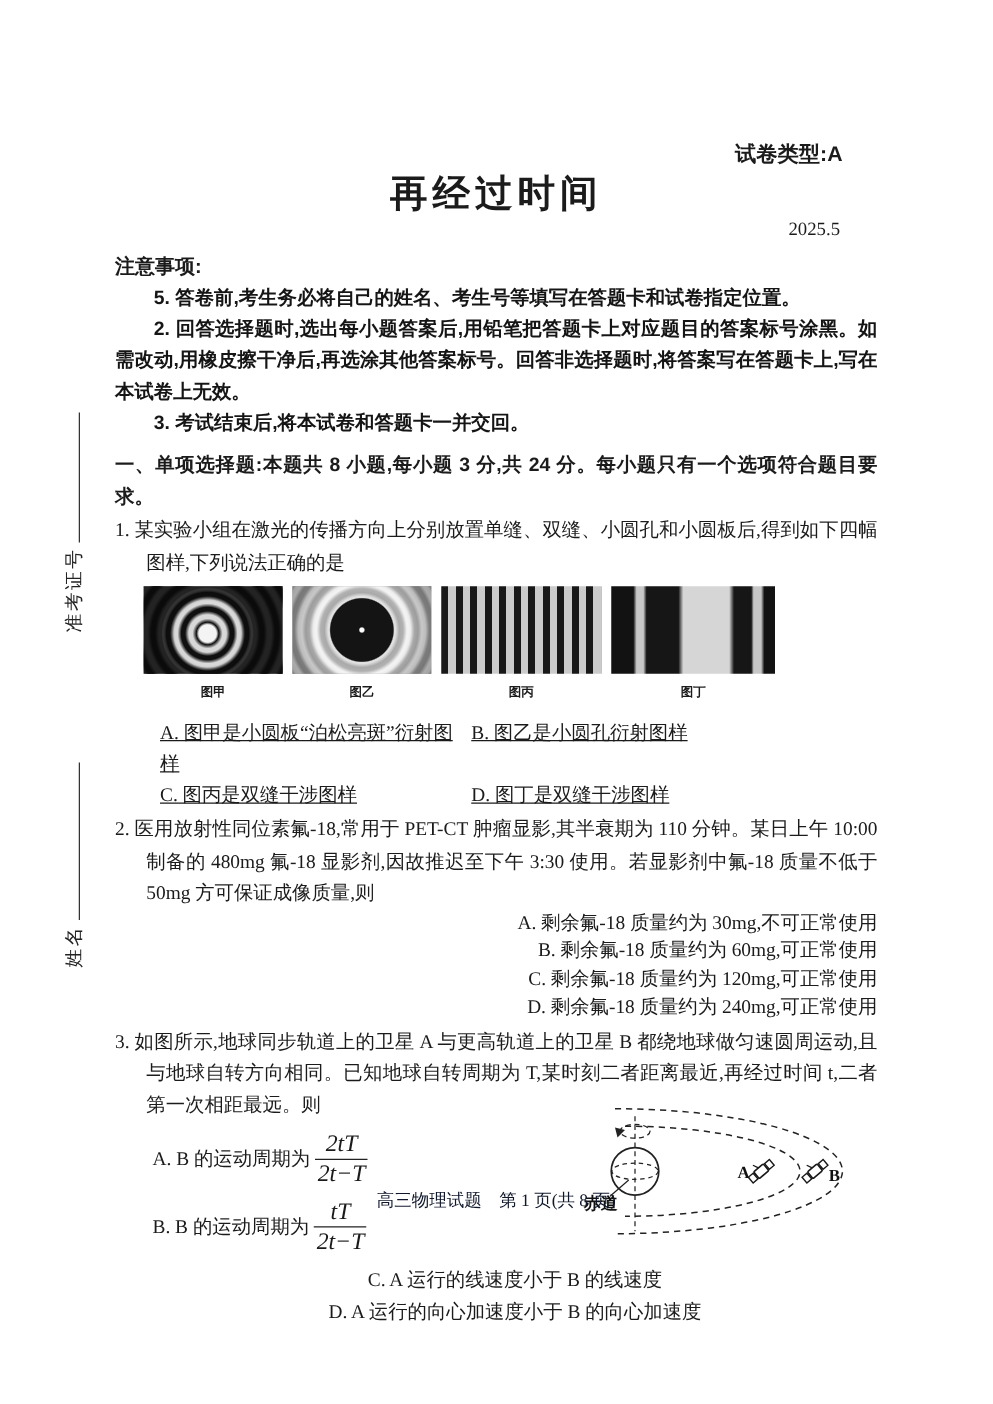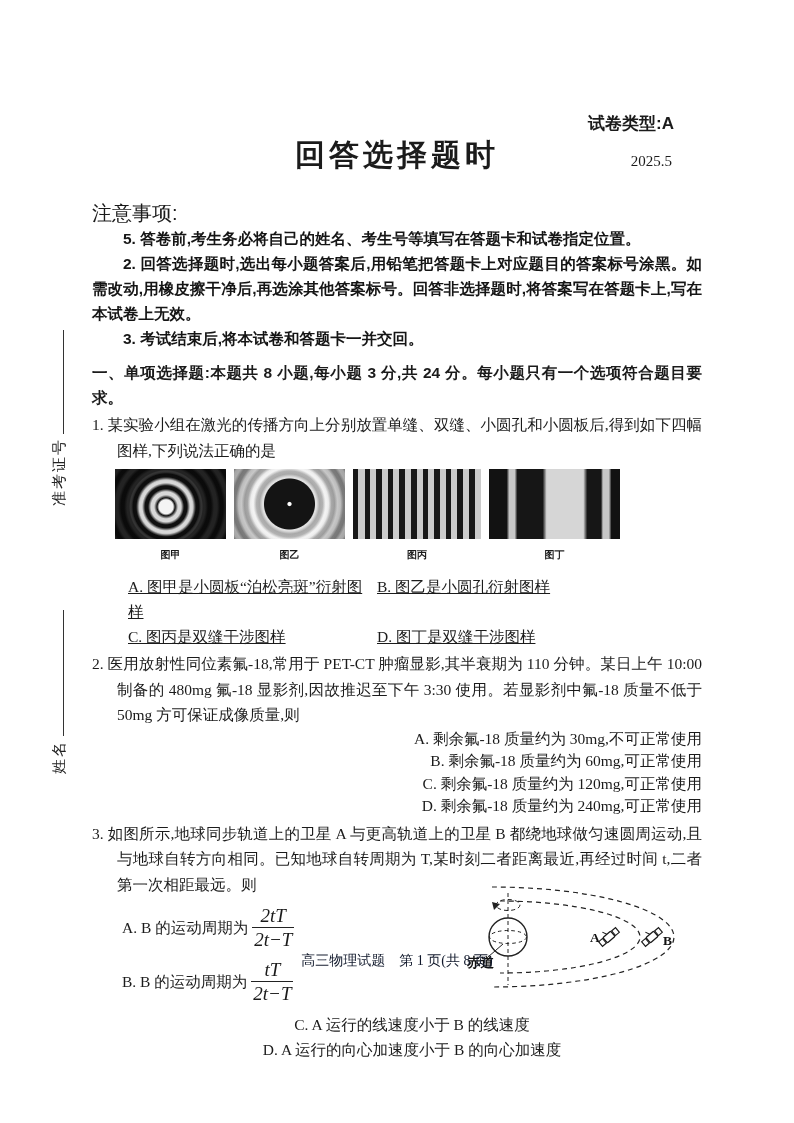--- a/index.html
+++ b/index.html
@@ -10,25 +10,25 @@
   .v-label{position:absolute;left:50px;transform:rotate(-90deg);transform-origin:0 0;
            white-space:nowrap;font-size:15px;color:#222;letter-spacing:2px;}
   .v-label .blank{display:inline-block;height:0.8em;border-bottom:1.3px solid #333;margin-left:4px;}
   .v-exam{top:506px;} .v-exam .blank{width:104px;}
   .v-name{top:774px;} .v-name .blank{width:126px;}
 
   .paper-type{position:absolute;top:112px;right:120px;font-size:17px;font-weight:700;
               font-family:"Liberation Sans","DejaVu Sans",sans-serif;}
   .title{position:absolute;top:135px;left:0;width:100%;margin:0;text-align:center;
          font-size:30px;font-weight:700;letter-spacing:4px;}
-  .date{position:absolute;top:153px;right:122px;font-size:15px;}
+  .date{position:absolute;top:176px;right:122px;font-size:15px;}
 
   .content{position:absolute;left:92px;top:201px;width:610px;font-size:15.5px;line-height:25px;}
 
-  .notes-heading{font-family:"Liberation Sans","DejaVu Sans",sans-serif;font-weight:400;font-size:20px;}
+  .notes-heading{font-family:"Liberation Sans","DejaVu Sans",sans-serif;font-weight:700;font-size:16px;}
   .note{margin:0;text-indent:2em;text-align:justify;font-size:15.5px;
         font-family:"Liberation Sans","DejaVu Sans",sans-serif;font-weight:600;color:#151515;}
   .section-heading{margin-top:9px;font-family:"Liberation Sans","DejaVu Sans",sans-serif;
                    font-weight:700;font-size:15.5px;text-align:justify;}
 
   .qtext{margin:2px 0 0;padding-left:25px;text-indent:-25px;text-align:justify;line-height:25.5px;}
 
   .figures{display:flex;gap:8px;margin:6px 0 0 23px;}
   .figures figure{margin:0;}
   .figimg{height:70px;}
@@ -72,21 +72,21 @@
 <div class="page">
 
   <div class="v-label v-exam">
     <span>准考证号</span><span class="blank"></span>
   </div>
   <div class="v-label v-name">
     <span>姓名</span><span class="blank"></span>
   </div>
 
   <div class="paper-type">试卷类型:A</div>
-  <h1 class="title">回答选择题时</h1>
+  <h1 class="title">再经过时间</h1>
   <div class="date">2025.5</div>
 
   <div class="content">
 
     <div class="notes-heading">注意事项:</div>
     <p class="note">5. 答卷前,考生务必将自己的姓名、考生号等填写在答题卡和试卷指定位置。</p>
     <p class="note">2. 回答选择题时,选出每小题答案后,用铅笔把答题卡上对应题目的答案标号涂黑。如需改动,用橡皮擦干净后,再选涂其他答案标号。回答非选择题时,将答案写在答题卡上,写在本试卷上无效。</p>
     <p class="note">3. 考试结束后,将本试卷和答题卡一并交回。</p>
 
     <div class="section-heading">一、单项选择题:本题共 8 小题,每小题 3 分,共 24 分。每小题只有一个选项符合题目要求。</div>

